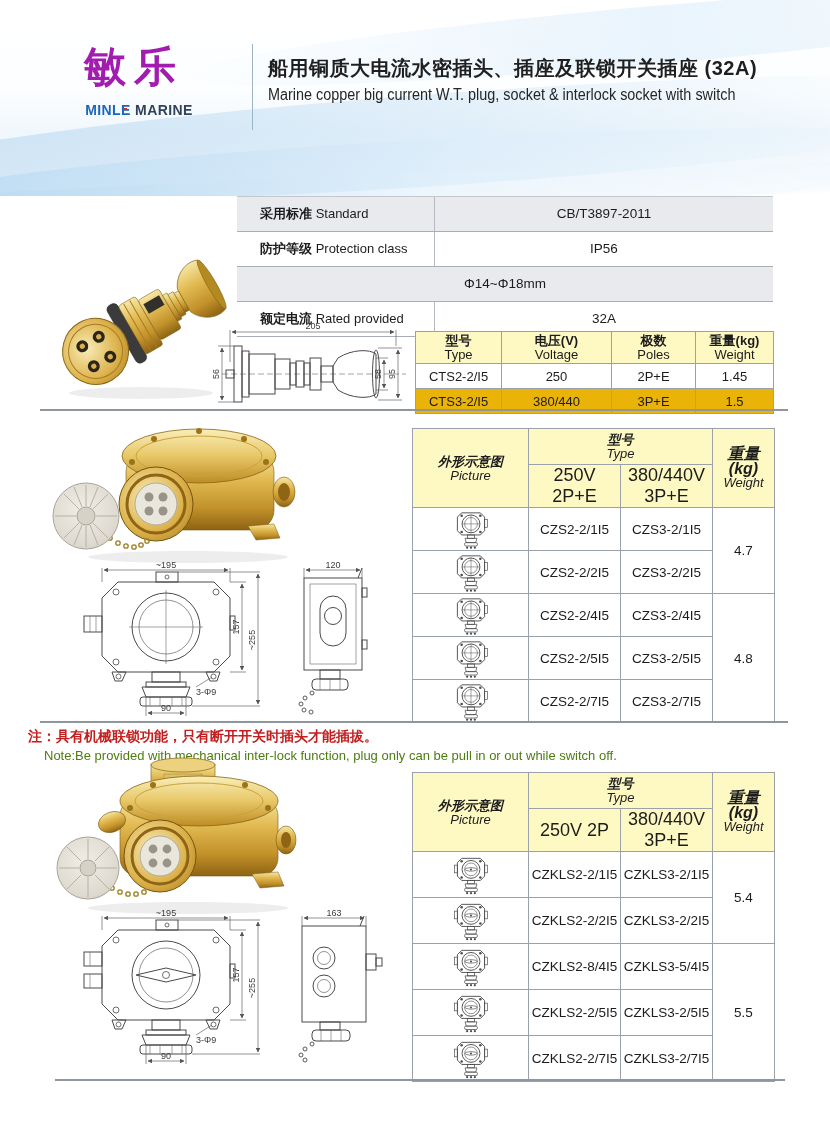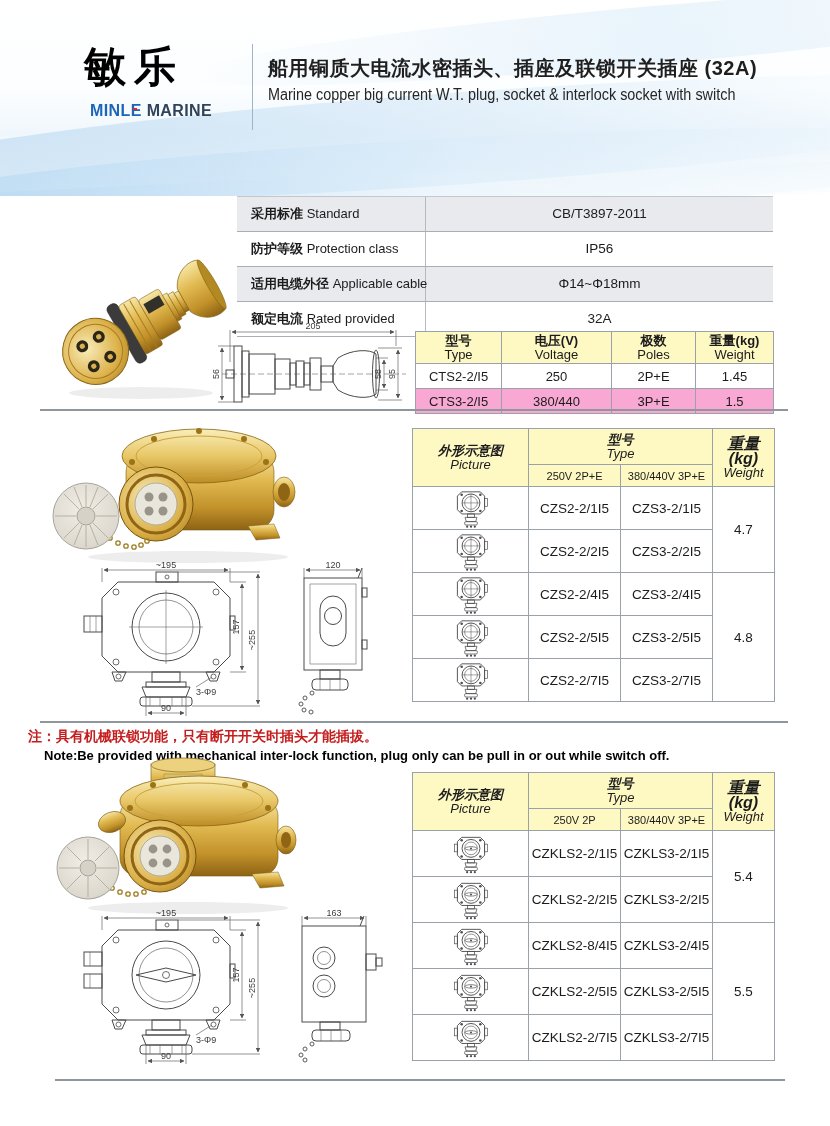--- a/index.html
+++ b/index.html
@@ -13,67 +13,67 @@
   .w1 { left:-160px; top:92px;  width:1250px; height:92px; transform:rotate(-4deg);
         background:linear-gradient(92deg, rgba(140,190,230,.40) 0%, rgba(205,228,246,.55) 45%, rgba(240,248,253,.18) 82%, rgba(255,255,255,0) 100%); }
   .w2 { left:-120px; top:138px; width:1150px; height:78px; transform:rotate(-3deg);
         background:linear-gradient(90deg, rgba(165,208,240,.48), rgba(215,235,250,.32), rgba(255,255,255,0)); }
   .w3 { left:180px;  top:6px;   width:950px;  height:58px; transform:rotate(-5deg);
         background:linear-gradient(90deg, rgba(255,255,255,0), rgba(208,231,248,.45), rgba(232,243,252,.22)); }
   .w4 { left:-220px; top:172px; width:1350px; height:36px; transform:rotate(-2deg);
         background:linear-gradient(90deg, rgba(150,198,235,.30), rgba(228,242,251,.28), rgba(255,255,255,0)); }
 
   .logo-cn { position:absolute; left:84px; top:44px; font-size:42px; font-weight:bold;
-             color:#000000; letter-spacing:8px; line-height:1.1; }
-  .logo-en { position:absolute; left:90px; top:102px; width:122px; text-align:center;
-             font-size:16px; font-weight:bold; letter-spacing:.4px; color:#31435a; white-space:nowrap; }
+             color:#a21caf; letter-spacing:8px; line-height:1.1; }
+  .logo-en { position:absolute; left:78px; top:102px; width:122px; text-align:center;
+             font-size:14px; font-weight:bold; letter-spacing:.4px; color:#31435a; white-space:nowrap; }
   .logo-en .pre { color:#1b66bb; }
   .logo-e { color:#1b66bb; position:relative; }
   .logo-e::after { content:""; position:absolute; left:2px; top:5.5px; width:4px; height:2.6px; background:#e02b28; }
   .hdr-divider { position:absolute; left:252px; top:44px; width:1px; height:86px; background:#9db4c6; }
   .title-cn { position:absolute; left:268px; top:55px; font-size:20px; font-weight:600;
               color:#1f1f1f; letter-spacing:.5px; white-space:nowrap; }
   .title-en { position:absolute; left:268px; top:86px; font-size:16px; color:#262626;
               white-space:nowrap; transform:scaleX(.90); transform-origin:left center; }
 
   
   .spec { position:absolute; left:237px; top:196px; width:536px; border-top:1px solid #c3c8cd; }
   .spec-row { display:flex; height:34px; line-height:34px; border-bottom:1px solid #a8aeb4; font-size:13px; }
   .spec-row.alt { background:#e8eaee; }
-  .spec-label { width:174px; padding-left:14px; border-right:1px solid #b4bac0; white-space:nowrap; }
+  .spec-label { width:174px; padding-left:23px; border-right:1px solid #b4bac0; white-space:nowrap; }
   .spec-label .cn { font-weight:bold; }
   .spec-value { flex:1; text-align:center; font-size:13.5px; }
 
   
   table { border-collapse:collapse; table-layout:fixed; }
   .grid th, .grid td { border:1px solid #9aa1a8; text-align:center; padding:0; font-weight:normal; }
   .grid { border-top:1.5px solid #6f767d; border-bottom:1.5px solid #6f767d; font-size:13px; }
   .grid th { background:#fef9c3; }
   .h-cn { font-weight:bold; font-size:13px; line-height:15px; }
   .h-en { font-size:13px; line-height:14px; }
 
   .cts { position:absolute; left:415px; top:331px; width:358px; }
   .cts thead tr { height:32px; }
   .cts tbody tr { height:25px; }
-  .cts tbody tr.alt { background:#f9a8d4; }
+  .cts tbody tr.alt { background:#eab308; }
 
   .big { position:absolute; width:362px; font-size:13.5px; }
   #czs   { left:412px; top:428px; }
   #czkls { left:412px; top:772px; }
   .big tr.hrow1 { height:36px;font-style:italic; }
   .big tr.hrow2 { height:22px; }
   #czs   tbody tr { height:41px; }
   #czkls tbody tr { height:46px; }
-  .big th.sub { font-size:11px; }
+  .big th.sub { font-size:18px; }
   .big th.wcol .h-cn { font-size:16px; }
   .row-icon { display:block; margin:0 auto; }
 
   
   .note1 { position:absolute; left:28px; top:728px; font-size:14px; font-weight:bold; color:#c41e1e; white-space:nowrap; }
-  .note2 { position:absolute; left:44px; top:748px; font-size:13px; color:#000000; white-space:nowrap;font-weight:bold; }
+  .note2 { position:absolute; left:44px; top:748px; font-size:13px; color:#4d7c0f; white-space:nowrap; }
 
   
   .sep { position:absolute; height:2px; background:#8f969c; }
   .sep1 { left:40px; top:409px;  width:748px; }
   .sep2 { left:40px; top:721px;  width:748px; }
   .sep3 { left:55px; top:1079px; width:730px; }
 
   
   .abs { position:absolute; }
   .dline { stroke:#4a4a4a; stroke-width:1; fill:none; }
@@ -175,21 +175,20 @@
   <div class="spec">
     <div class="spec-row alt">
       <div class="spec-label"><span class="cn">采用标准</span> <span>Standard</span></div>
       <div class="spec-value">CB/T3897-2011</div>
     </div>
     <div class="spec-row">
       <div class="spec-label"><span class="cn">防护等级</span> <span>Protection class</span></div>
       <div class="spec-value">IP56</div>
     </div>
     <div class="spec-row alt">
-      <div class="spec-label"><span class="cn">适用电缆外径</span> <span>Applicable cable</span></div>
       <div class="spec-value">Φ14~Φ18mm</div>
     </div>
     <div class="spec-row">
       <div class="spec-label"><span class="cn">额定电流</span> <span>Rated provided</span></div>
       <div class="spec-value">32A</div>
     </div>
   </div>
 
   <table class="grid cts">
     <colgroup>
@@ -366,21 +365,21 @@
         <td>CZKLS2-2/2I5</td>
         <td>CZKLS3-2/2I5</td>
       </tr>
       <tr>
         <td>
             <svg class="row-icon" width="34" height="43" viewBox="0 0 40 48">
               <use href="#icon-czkls"></use>
             </svg>
           </td>
         <td>CZKLS2-8/4I5</td>
-        <td>CZKLS3-2/4I5</td>
+        <td>CZKLS3-5/4I5</td>
         <td rowspan="3">5.5</td>
       </tr>
       <tr>
         <td>
             <svg class="row-icon" width="34" height="43" viewBox="0 0 40 48">
               <use href="#icon-czkls"></use>
             </svg>
           </td>
         <td>CZKLS2-2/5I5</td>
         <td>CZKLS3-2/5I5</td>

